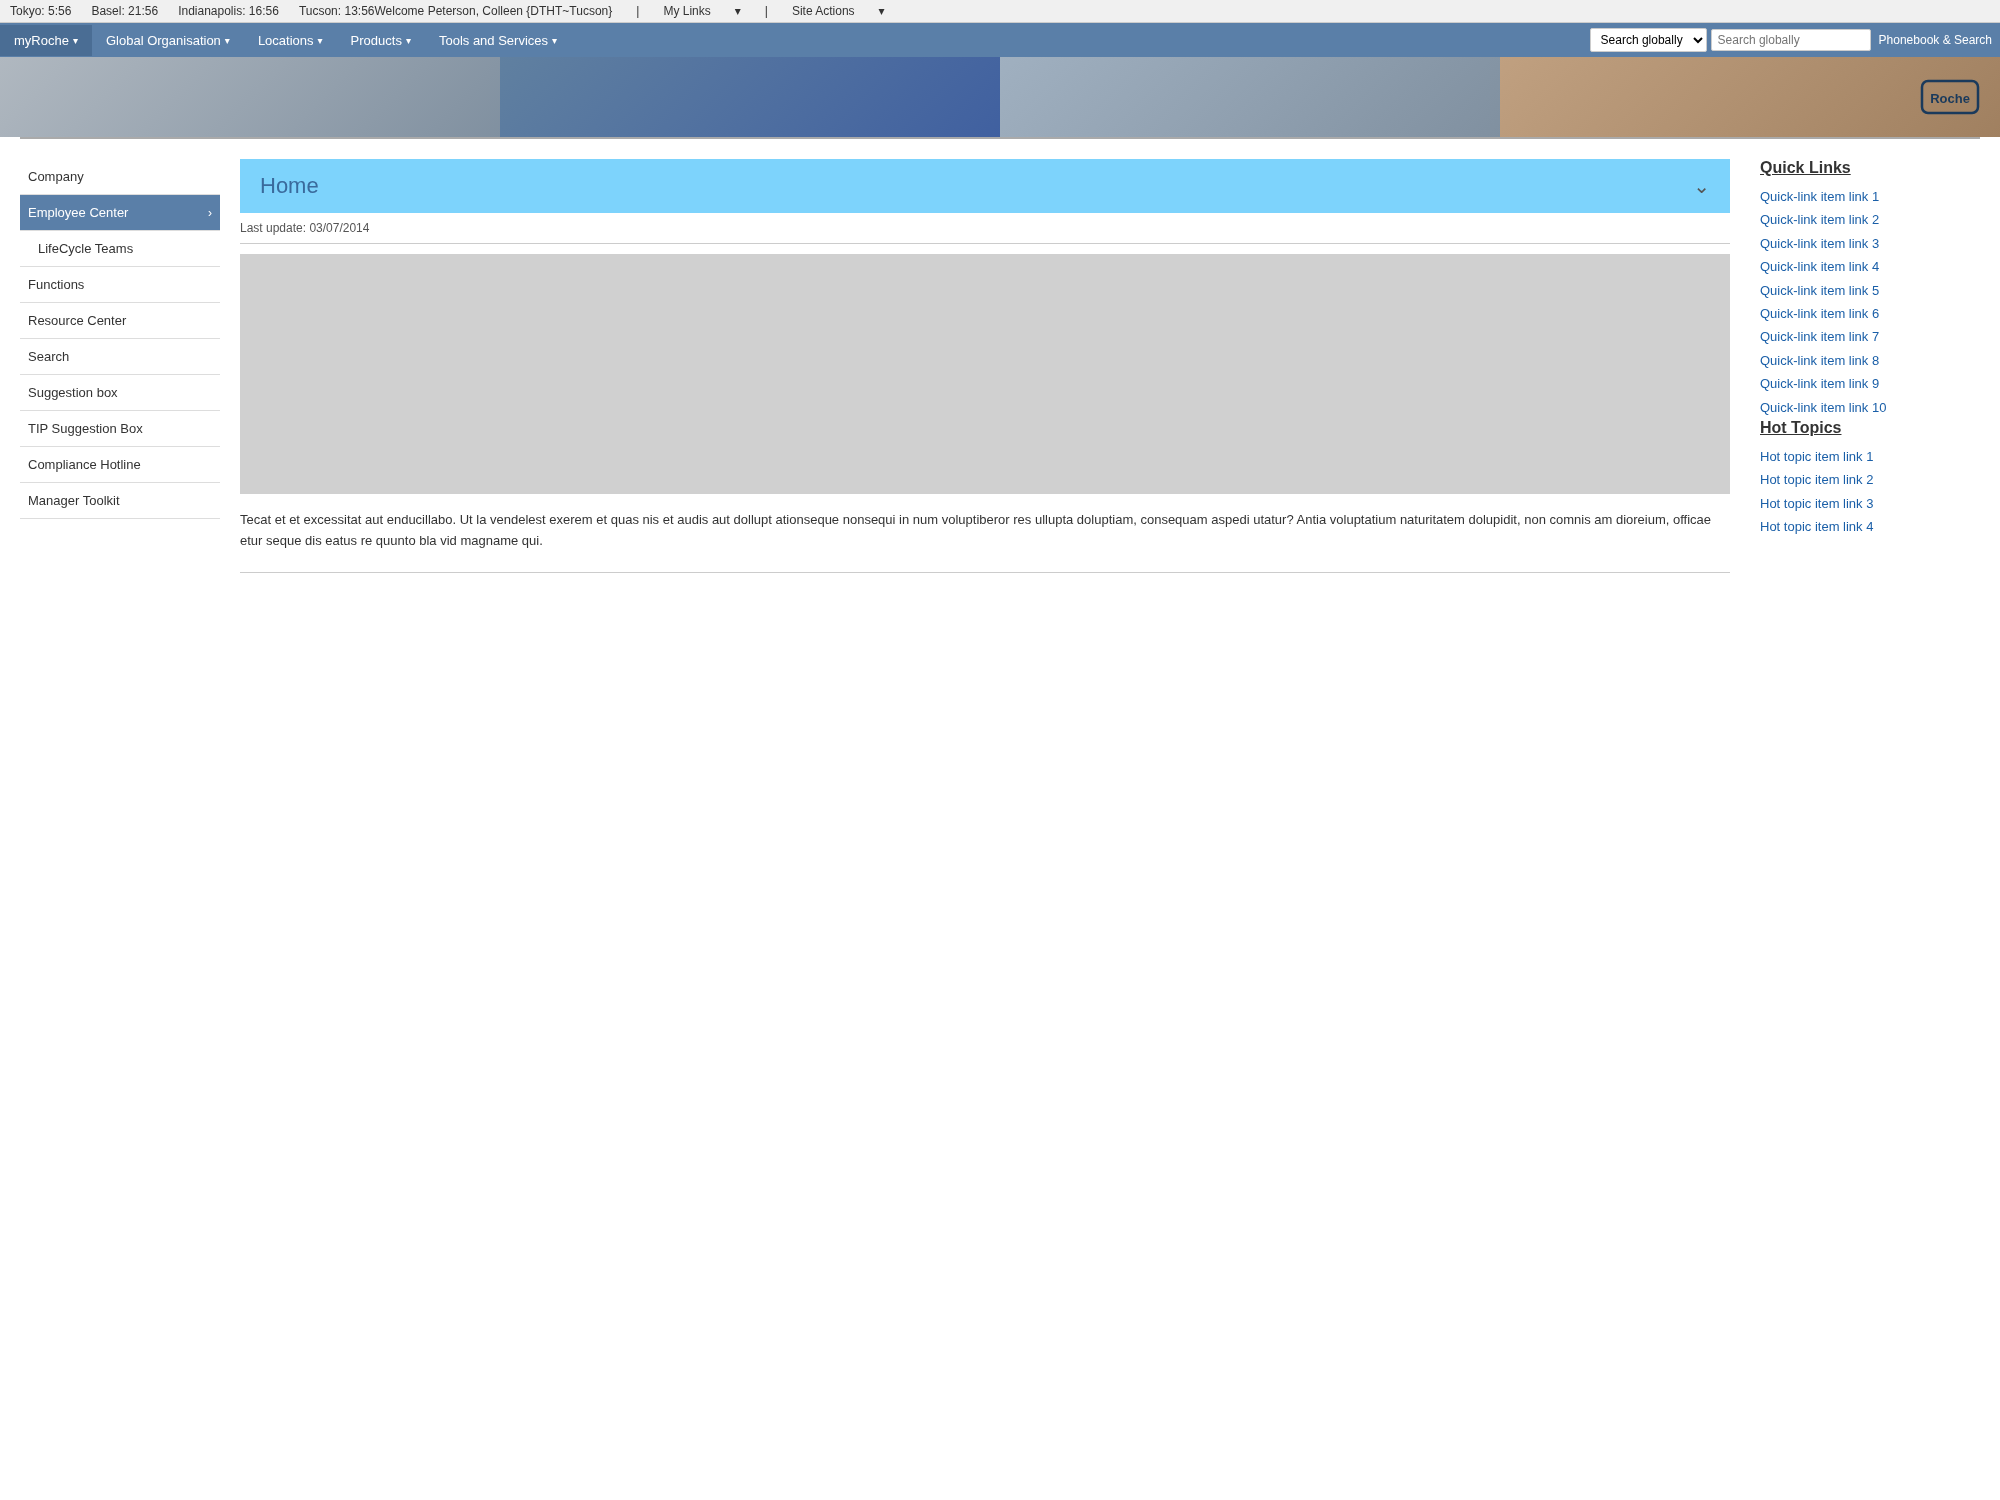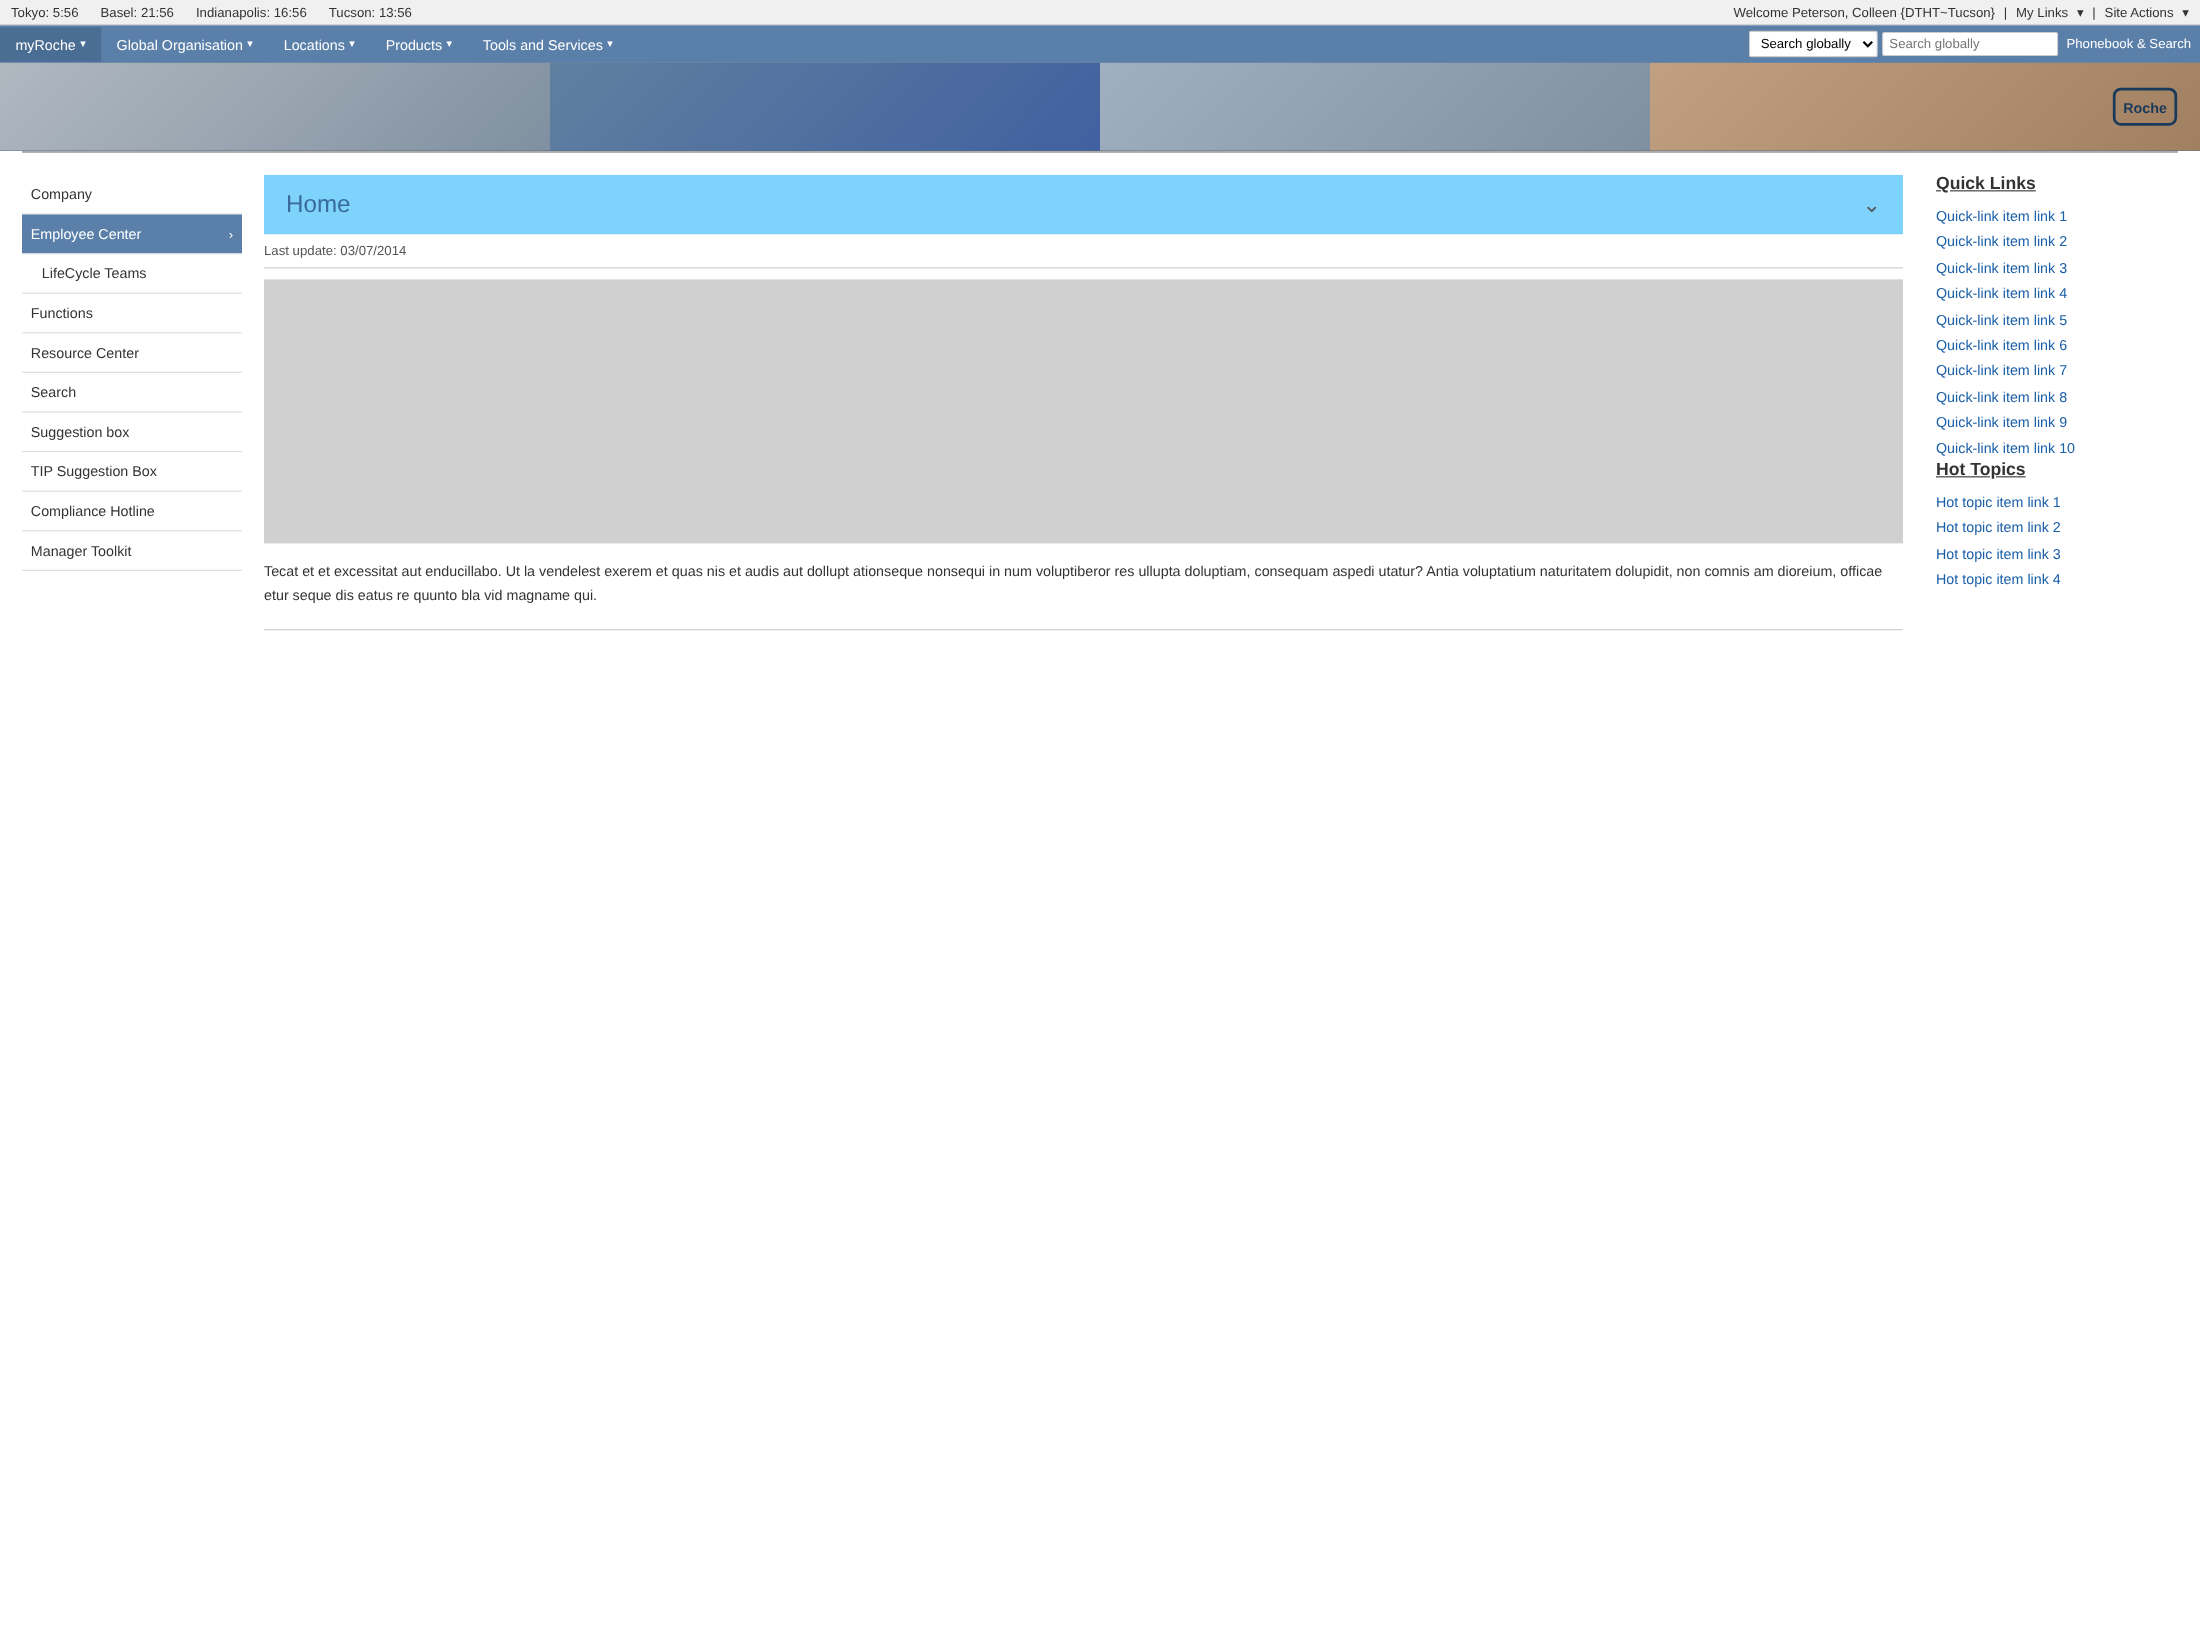--- a/index.html
+++ b/index.html
@@ -4,27 +4,27 @@
   <style>
     * { margin: 0; padding: 0; box-sizing: border-box; }
     body { font-family: Arial, Helvetica, sans-serif; font-size: 13px; background: #fff; color: #333; }
 
     
     #top-bar {
       background: #f0f0f0;
       border-bottom: 1px solid #ccc;
       padding: 4px 10px;
       display: flex;
-      justify-content: space-between;
+      justify-content: flex-start;
       align-items: center;
       font-size: 12px;
       color: #333;
     }
     #top-bar-left { display: flex; gap: 20px; }
-    #top-bar-right { display: flex; align-items: center; gap: 8px; font-size: 12px; }
+    #top-bar-right { display: flex; align-items: center; gap: 24px; font-size: 12px; }
     #top-bar-right a { color: #333; text-decoration: none; }
 
     
     #nav-bar {
       background: #5a7fa8;
       display: flex;
       align-items: center;
       padding: 0;
       min-height: 34px;
     }

